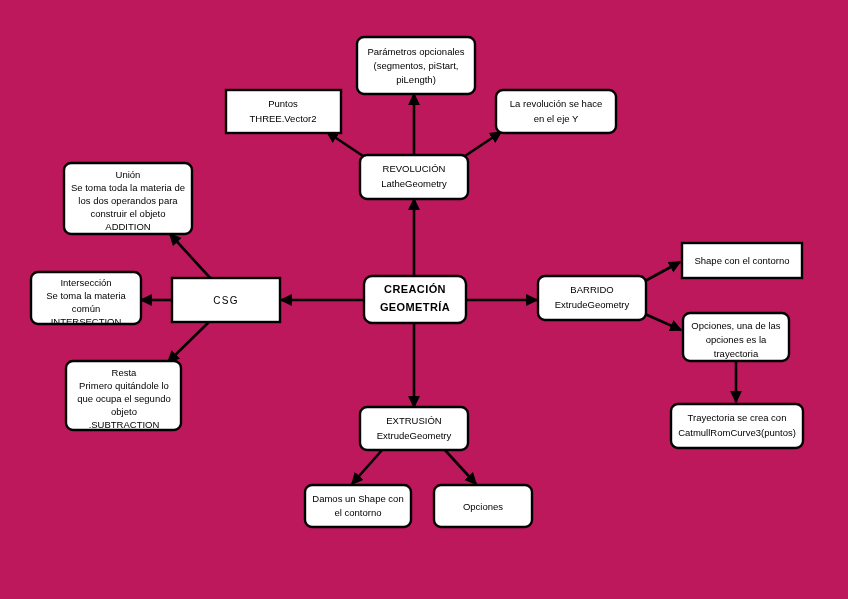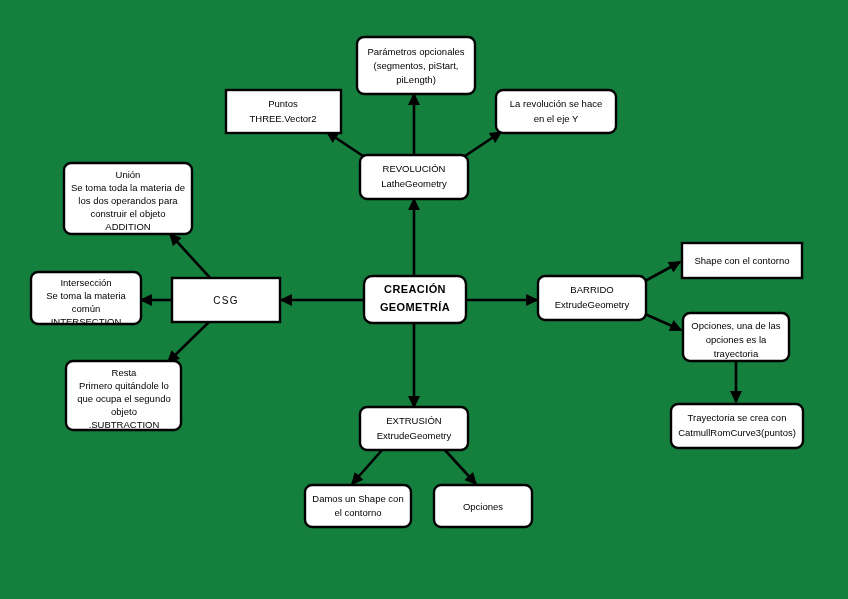--- a/index.html
+++ b/index.html
@@ -11,21 +11,21 @@
   body {
     width: 848px;
     height: 599px;
     font-family: "Liberation Sans", sans-serif;
     overflow: hidden;
   }
   #diagram-root {
     position: relative;
     width: 848px;
     height: 599px;
-    background: #15803d;
+    background: #be185d;
   }
   svg.diagram-canvas {
     position: absolute;
     top: 0;
     left: 0;
     width: 848px;
     height: 599px;
   }
   .node-box {
     fill: #ffffff;

